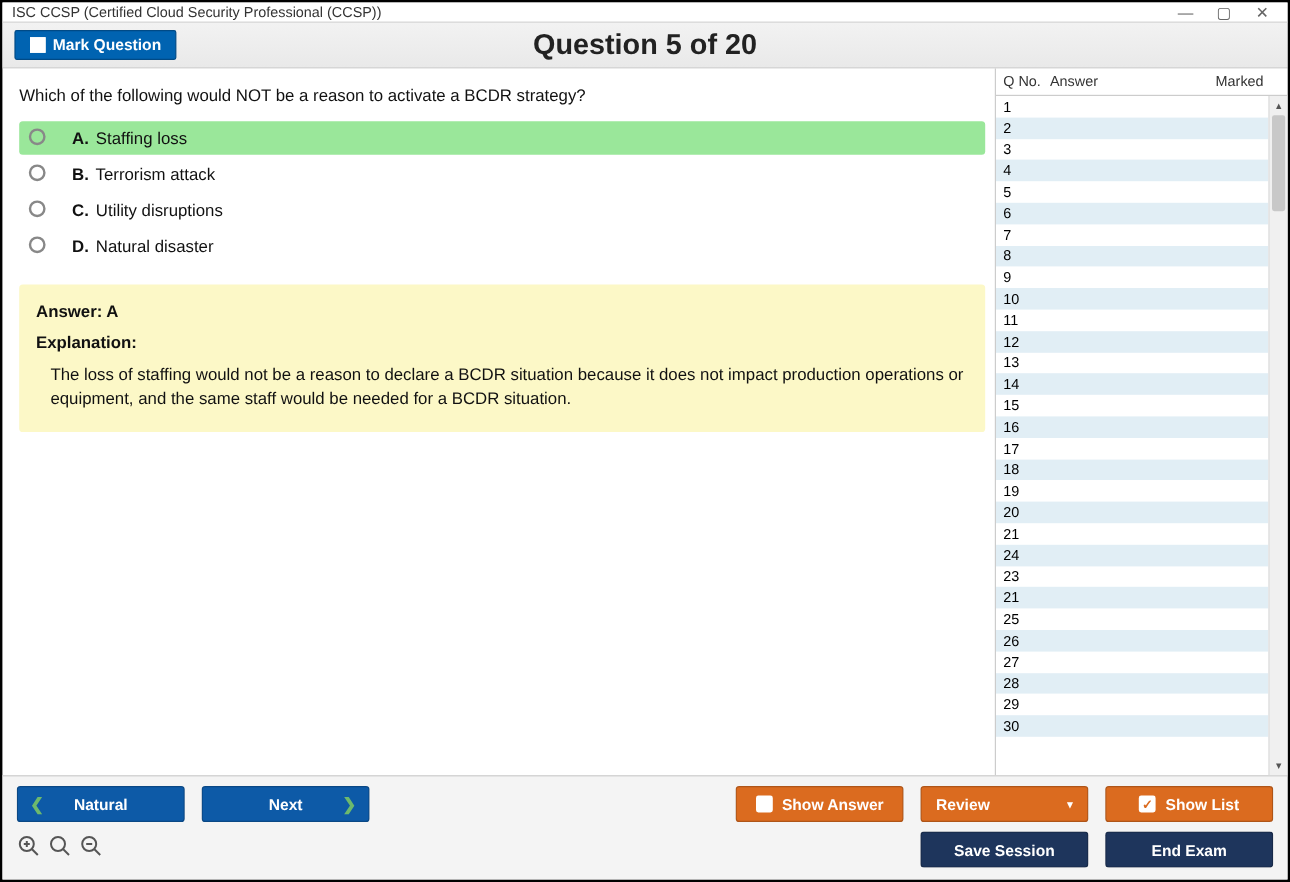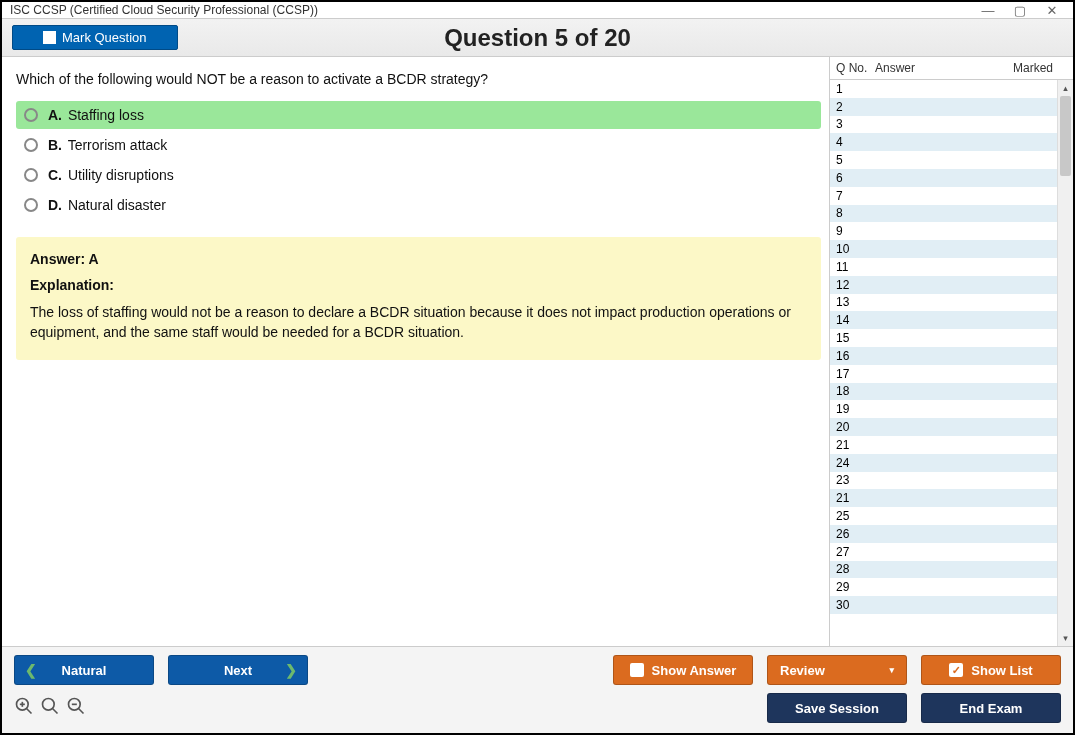--- a/index.html
+++ b/index.html
@@ -31,23 +31,23 @@
     background: linear-gradient(#f2f2f2,#e9e9e9);
     border-bottom: 1px solid #ccc;
     display: flex;
     align-items: center;
     position: relative;
     padding: 0 10px;
   }
   .mark-btn {
     background: #0063b1;
     color: #fff;
-    font-weight: normal;
+    font-weight: bold;
     font-size: 13px;
-    padding: 4px 30px;
+    padding: 4px 12px;
     border-radius: 2px;
     display: flex;
     align-items: center;
     gap: 6px;
     cursor: pointer;
     border:1px solid #004a86;
     justify-content:center;
   }
   .mark-btn .chk {
     width: 13px; height: 13px; background: #fff; border: 1px solid #fff;
@@ -71,41 +71,40 @@
     overflow: auto;
     font-size: 14px;
     color: #111;
   }
   .qtext {
     margin-bottom: 14px;
     padding-right: 10px;
   }
   .opt {
     display: flex;
-    align-items: center;
-    gap: 10px;
+    gap: 22px;
     padding: 6px 8px;
     margin: 2px 8px 2px 0;
     border-radius: 3px;
   }
   .opt .radio {
     width: 14px; height: 14px; border: 2px solid #888; border-radius: 50%;
     flex: 0 0 auto;
   }
   .opt.highlight { background: #9ae79a; }
   .opt .letter { font-weight: bold; margin-right: 2px;}
   .answerbox {
     background: #fcf8c7;
     border-radius: 3px;
     margin: 18px 8px 0 0;
     padding: 14px 14px 18px 14px;
   }
   .answerbox .ans-label { font-weight: bold; margin-bottom: 10px; display:block;}
   .answerbox .exp-label { font-weight: bold; margin-bottom: 10px; display:block;}
-  .answerbox .exp-text { line-height: 1.4; }
+  .answerbox .exp-text { line-height: 1.4; margin-left: 12px; }
   .sidepanel {
     width: 244px;
     border-left: 1px solid #ccc;
     background: #fff;
     display: flex;
     flex-direction: column;
   }
   .sp-header {
     display:flex;
     font-size: 12px;

